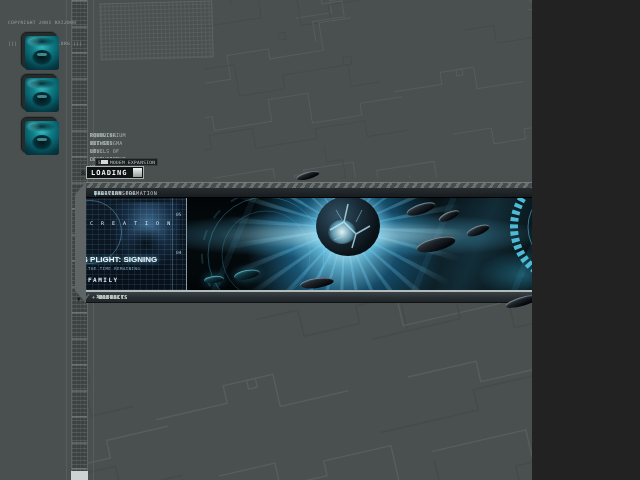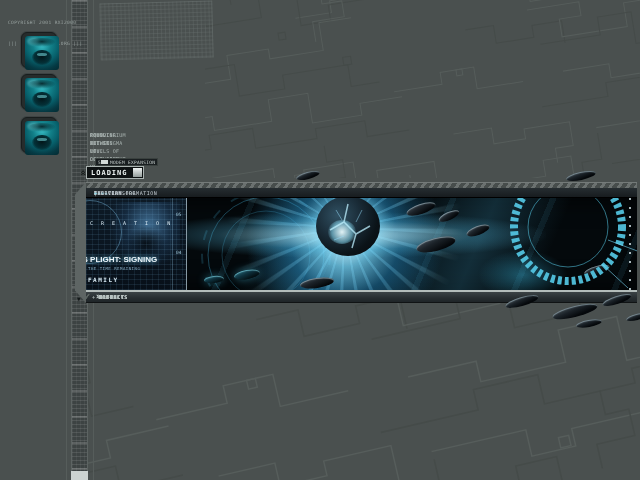--- a/index.html
+++ b/index.html
@@ -1,17 +1,17 @@
 <!DOCTYPE html>
 <html><head>
 <meta charset="utf-8">
 <title>recreation</title>
 <style>
   html,body{margin:0;padding:0;background:#222;}
-  #stage{position:relative;width:640px;height:480px;background:#4a504f;overflow:hidden;
+  #stage{position:relative;width:532px;height:480px;background:#4a504f;overflow:hidden;
          font-family:"DejaVu Sans Mono","Liberation Mono",monospace;}
   #stage *{position:absolute;box-sizing:border-box;}
 
   
   .maze-wrap{overflow:hidden;}
   .maze-top{left:205px;top:0;width:435px;height:178px;}
   .maze-top svg{left:-60px;top:-95px;transform:rotate(-9deg);}
   .maze-bottom{left:80px;top:300px;width:560px;height:180px;}
   .maze-bottom svg{left:-90px;top:-70px;transform:rotate(-13deg) scale(1.5);transform-origin:50% 50%;}
   .grid-patch{left:100px;top:2px;width:113px;height:57px;opacity:.55;transform:rotate(-1.5deg);

